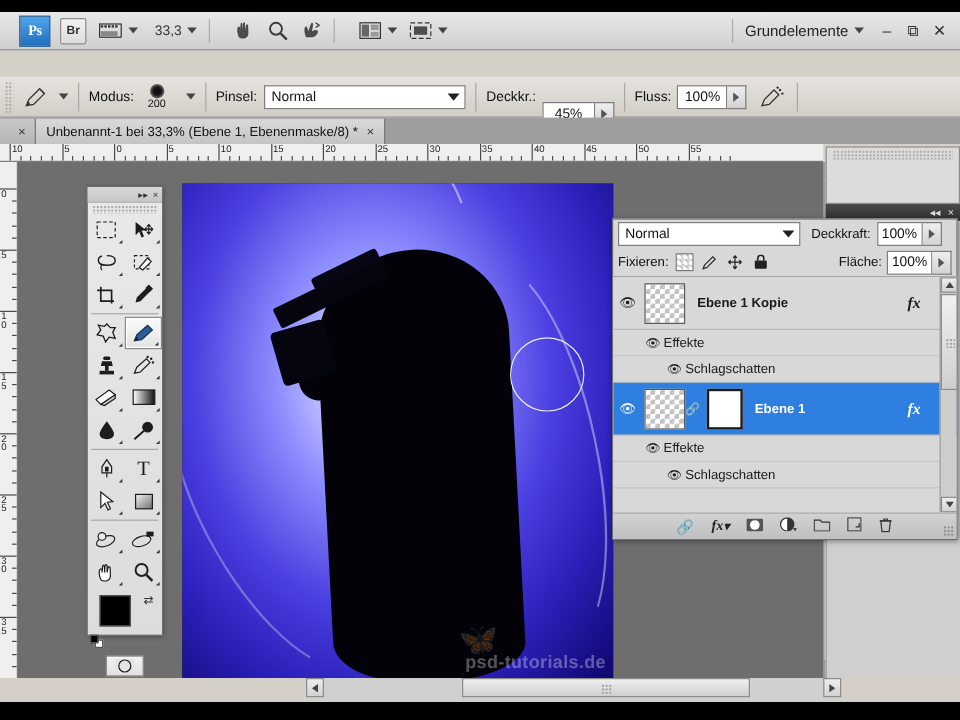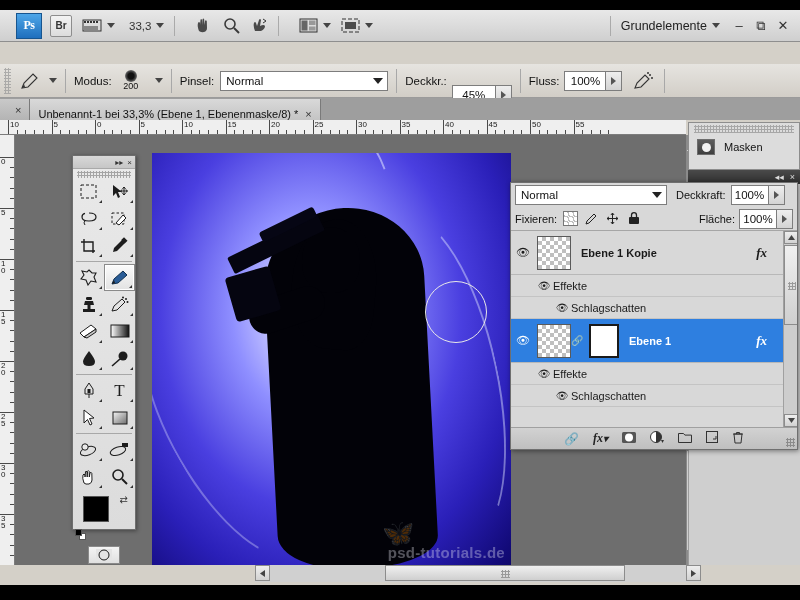--- a/index.html
+++ b/index.html
@@ -99,21 +99,21 @@
   
   .tabstrip {
     position:absolute; left:0; top:98px; width:800px; height:22px;
     background:#9e9e9e; display:flex; align-items:flex-end;
   }
   .doctab {
     height:21px; display:flex; align-items:center; padding:0 8px;
     font-size:11px; color:#111; border-right:1px solid #7a7a7a;
     background: linear-gradient(#c9c9c9,#b4b4b4);
   }
-  .doctab.active { background: linear-gradient(#d9d9d9,#c4c4c4); align-items: flex-end; }
+  .doctab.active { background: linear-gradient(#d9d9d9,#c4c4c4); }
   .tabclose { margin-left:7px; font-size:11px; color:#333; }
 
   
   .hruler { position:absolute; left:0; top:120px; width:686px; height:15px;
     background:#efefef; border-bottom:1px solid #7c7c7c; overflow:hidden; }
   .vruler { position:absolute; left:0; top:135px; width:15px; height:430px;
     background:#efefef; border-right:1px solid #7c7c7c; overflow:hidden; }
   .rcorner { position:absolute; left:0; top:120px; width:15px; height:15px;
     background:#efefef; border-right:1px solid #7c7c7c; border-bottom:1px solid #7c7c7c; }
   .tick { position:absolute; bottom:0; width:1px; background:#4a4a4a; }
@@ -829,26 +829,20 @@
           <rect x="0" y="0" width="16" height="12" fill="#e4e4e4"></rect>
           <ellipse cx="8" cy="6" rx="5" ry="5" fill="none" stroke="#1d1d1d"></ellipse>
         </svg>
     </div>
   </div>
 
   <div class="panel-bg-right"></div>
 
   <div class="maskpanel">
     <div class="mp-grip"></div>
-    <div class="mp-body">
-      <div class="mp-icon">
-          <i></i>
-        </div>
-      <div class="mp-label">Masken</div>
-    </div>
   </div>
   <div class="darkstrip">
     <span>◂◂</span>
     <span>×</span>
   </div>
   <div style="position:absolute;left:688px;top:186px;width:112px;height:14px;display:flex;justify-content:flex-end;align-items:center;padding-right:5px;font-size:11px;color:#333;">☰</div>
 
   <div class="layerspanel">
 
     <div class="lp-row1">

